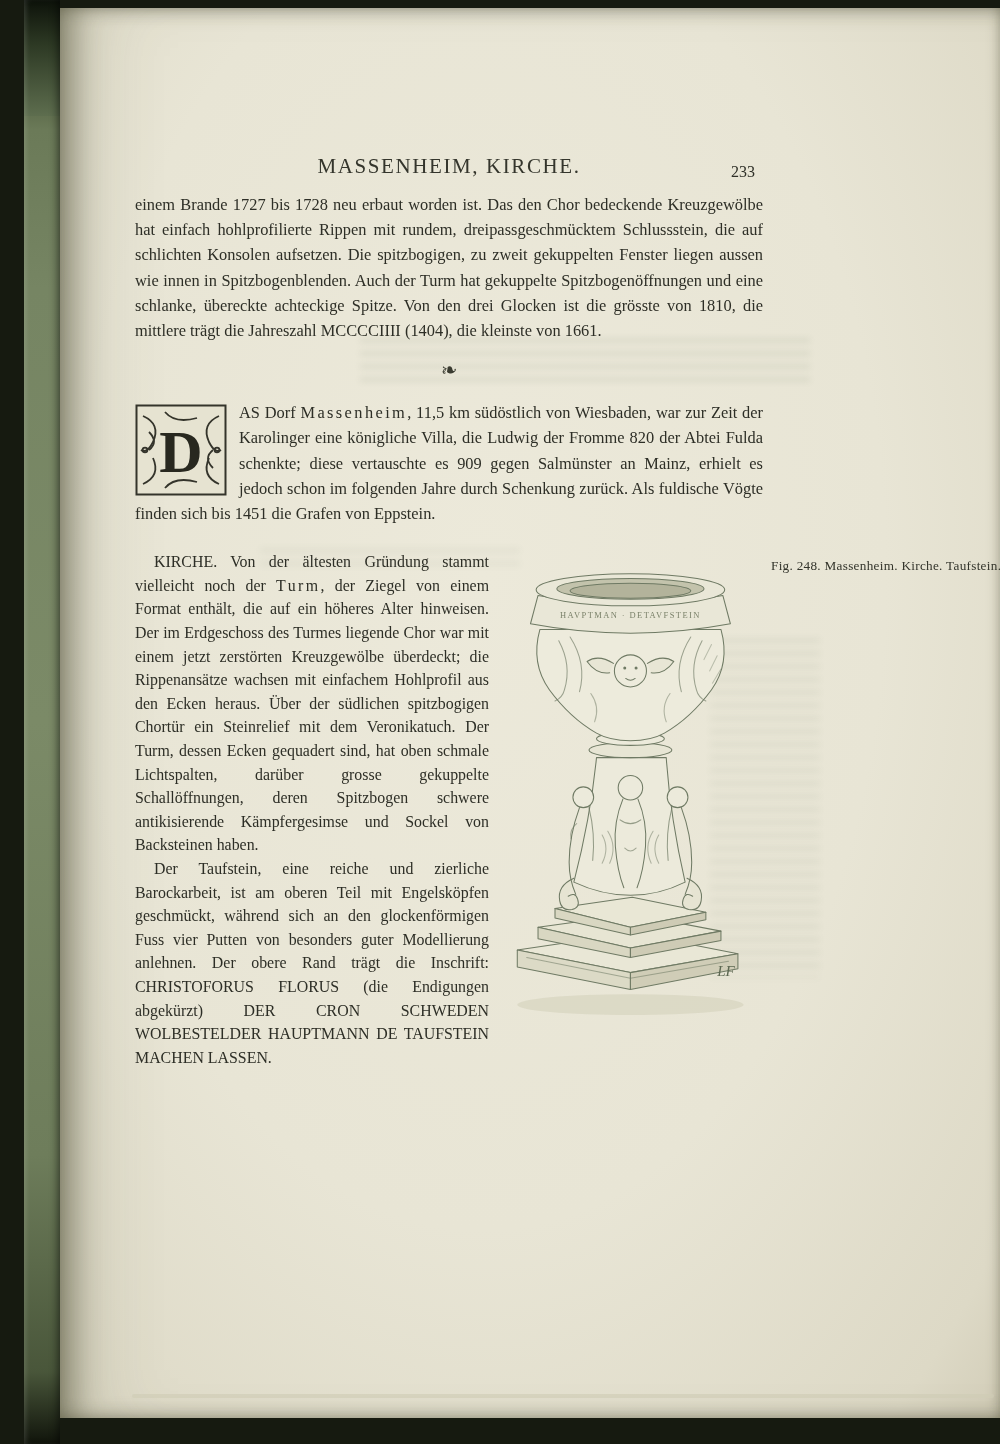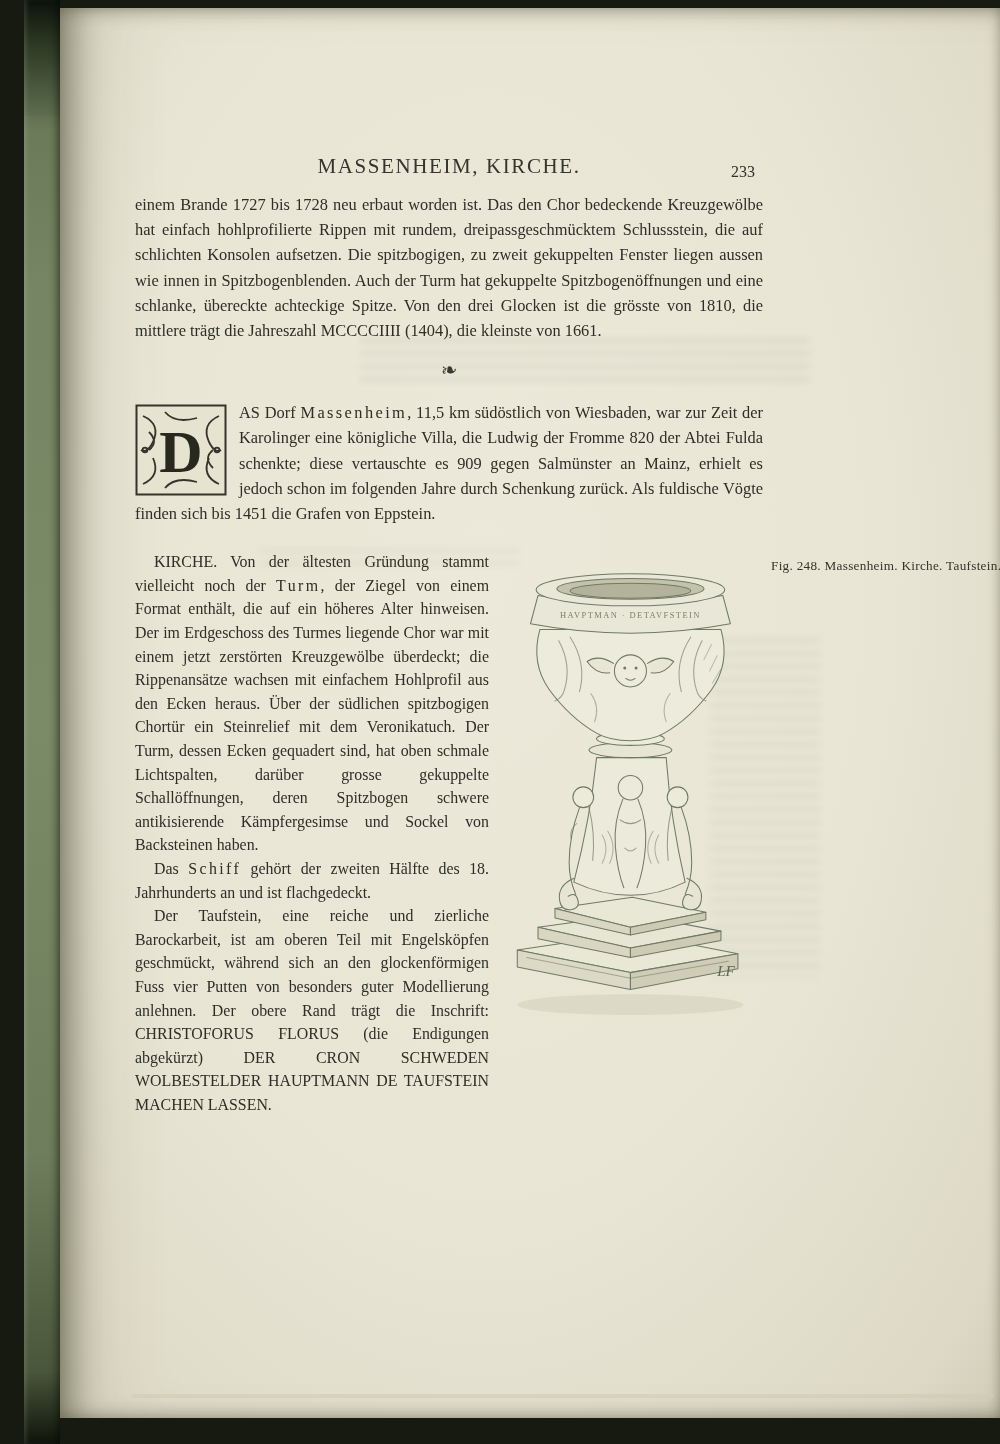--- a/index.html
+++ b/index.html
@@ -105,21 +105,20 @@
             <path d="M30 8 q10 12 32 6 M30 84 q10 -12 32 -6"></path>
             <circle cx="10" cy="46" r="2.4"></circle>
                 <circle cx="82" cy="46" r="2.4"></circle>
           </g>
           <text x="46" y="68" text-anchor="middle" font-size="60" font-weight="bold" fill="#28281f" font-family="'Liberation Serif',serif">D</text>
         </svg></span><span>AS Dorf </span><span class="sperr">Massenheim</span><span>, 11,5 km südöstlich von Wiesbaden, war zur Zeit der Karolinger eine königliche Villa, die Ludwig der Fromme 820 der Abtei Fulda schenkte; diese vertauschte es 909 gegen Salmünster an Mainz, erhielt es jedoch schon im folgenden Jahre durch Schenkung zurück.  Als fuldische Vögte finden sich bis 1451 die Grafen von Eppstein.</span></p>
 
       <div class="two-col">
         <div class="col-text">
           <p class="para ind"><span>KIRCHE.  Von der ältesten Gründung stammt vielleicht noch der </span><span class="sperr">Turm</span><span>, der Ziegel von einem Format enthält, die auf ein höheres Alter hinweisen.  Der im Erdgeschoss des Turmes liegende Chor war mit einem jetzt zerstörten Kreuzgewölbe überdeckt; die Rippenansätze wachsen mit einfachem Hohlprofil aus den Ecken heraus.  Über der südlichen spitzbogigen Chortür ein Steinrelief mit dem Veronikatuch.  Der Turm, dessen Ecken gequadert sind, hat oben schmale Lichtspalten, darüber grosse gekuppelte Schallöffnungen, deren Spitzbogen schwere antikisierende Kämpfergesimse und Sockel von Backsteinen haben.</span></p>
-          <p class="para ind"><span>Das </span><span class="sperr">Schiff</span><span> gehört der zweiten Hälfte des 18. Jahrhunderts an und ist flachgedeckt.</span></p>
           <p class="para ind"><span>Der </span><span class="it">Taufstein,</span><span> eine reiche und zierliche Barockarbeit, ist am oberen Teil mit Engelsköpfen geschmückt, während sich an den glockenförmigen Fuss vier Putten von besonders guter Modellierung anlehnen.  Der obere Rand trägt die Inschrift: CHRISTOFORUS FLORUS (die Endigungen abgekürzt) DER CRON SCHWEDEN WOLBESTELDER HAUPTMANN DE TAUFSTEIN MACHEN LASSEN.</span></p>
         </div>
 
         <figure class="col-fig" style="margin:0;">
           <div class="fig-art">
             <svg viewBox="0 0 280 515" width="264" height="486">
               <g stroke="#6f7a64" stroke-width="1.1" fill="none" stroke-linecap="round" stroke-linejoin="round">
 
                 <ellipse cx="150" cy="482" rx="120" ry="11" fill="#cfcdb6" stroke="none" opacity="0.5"></ellipse>
 

